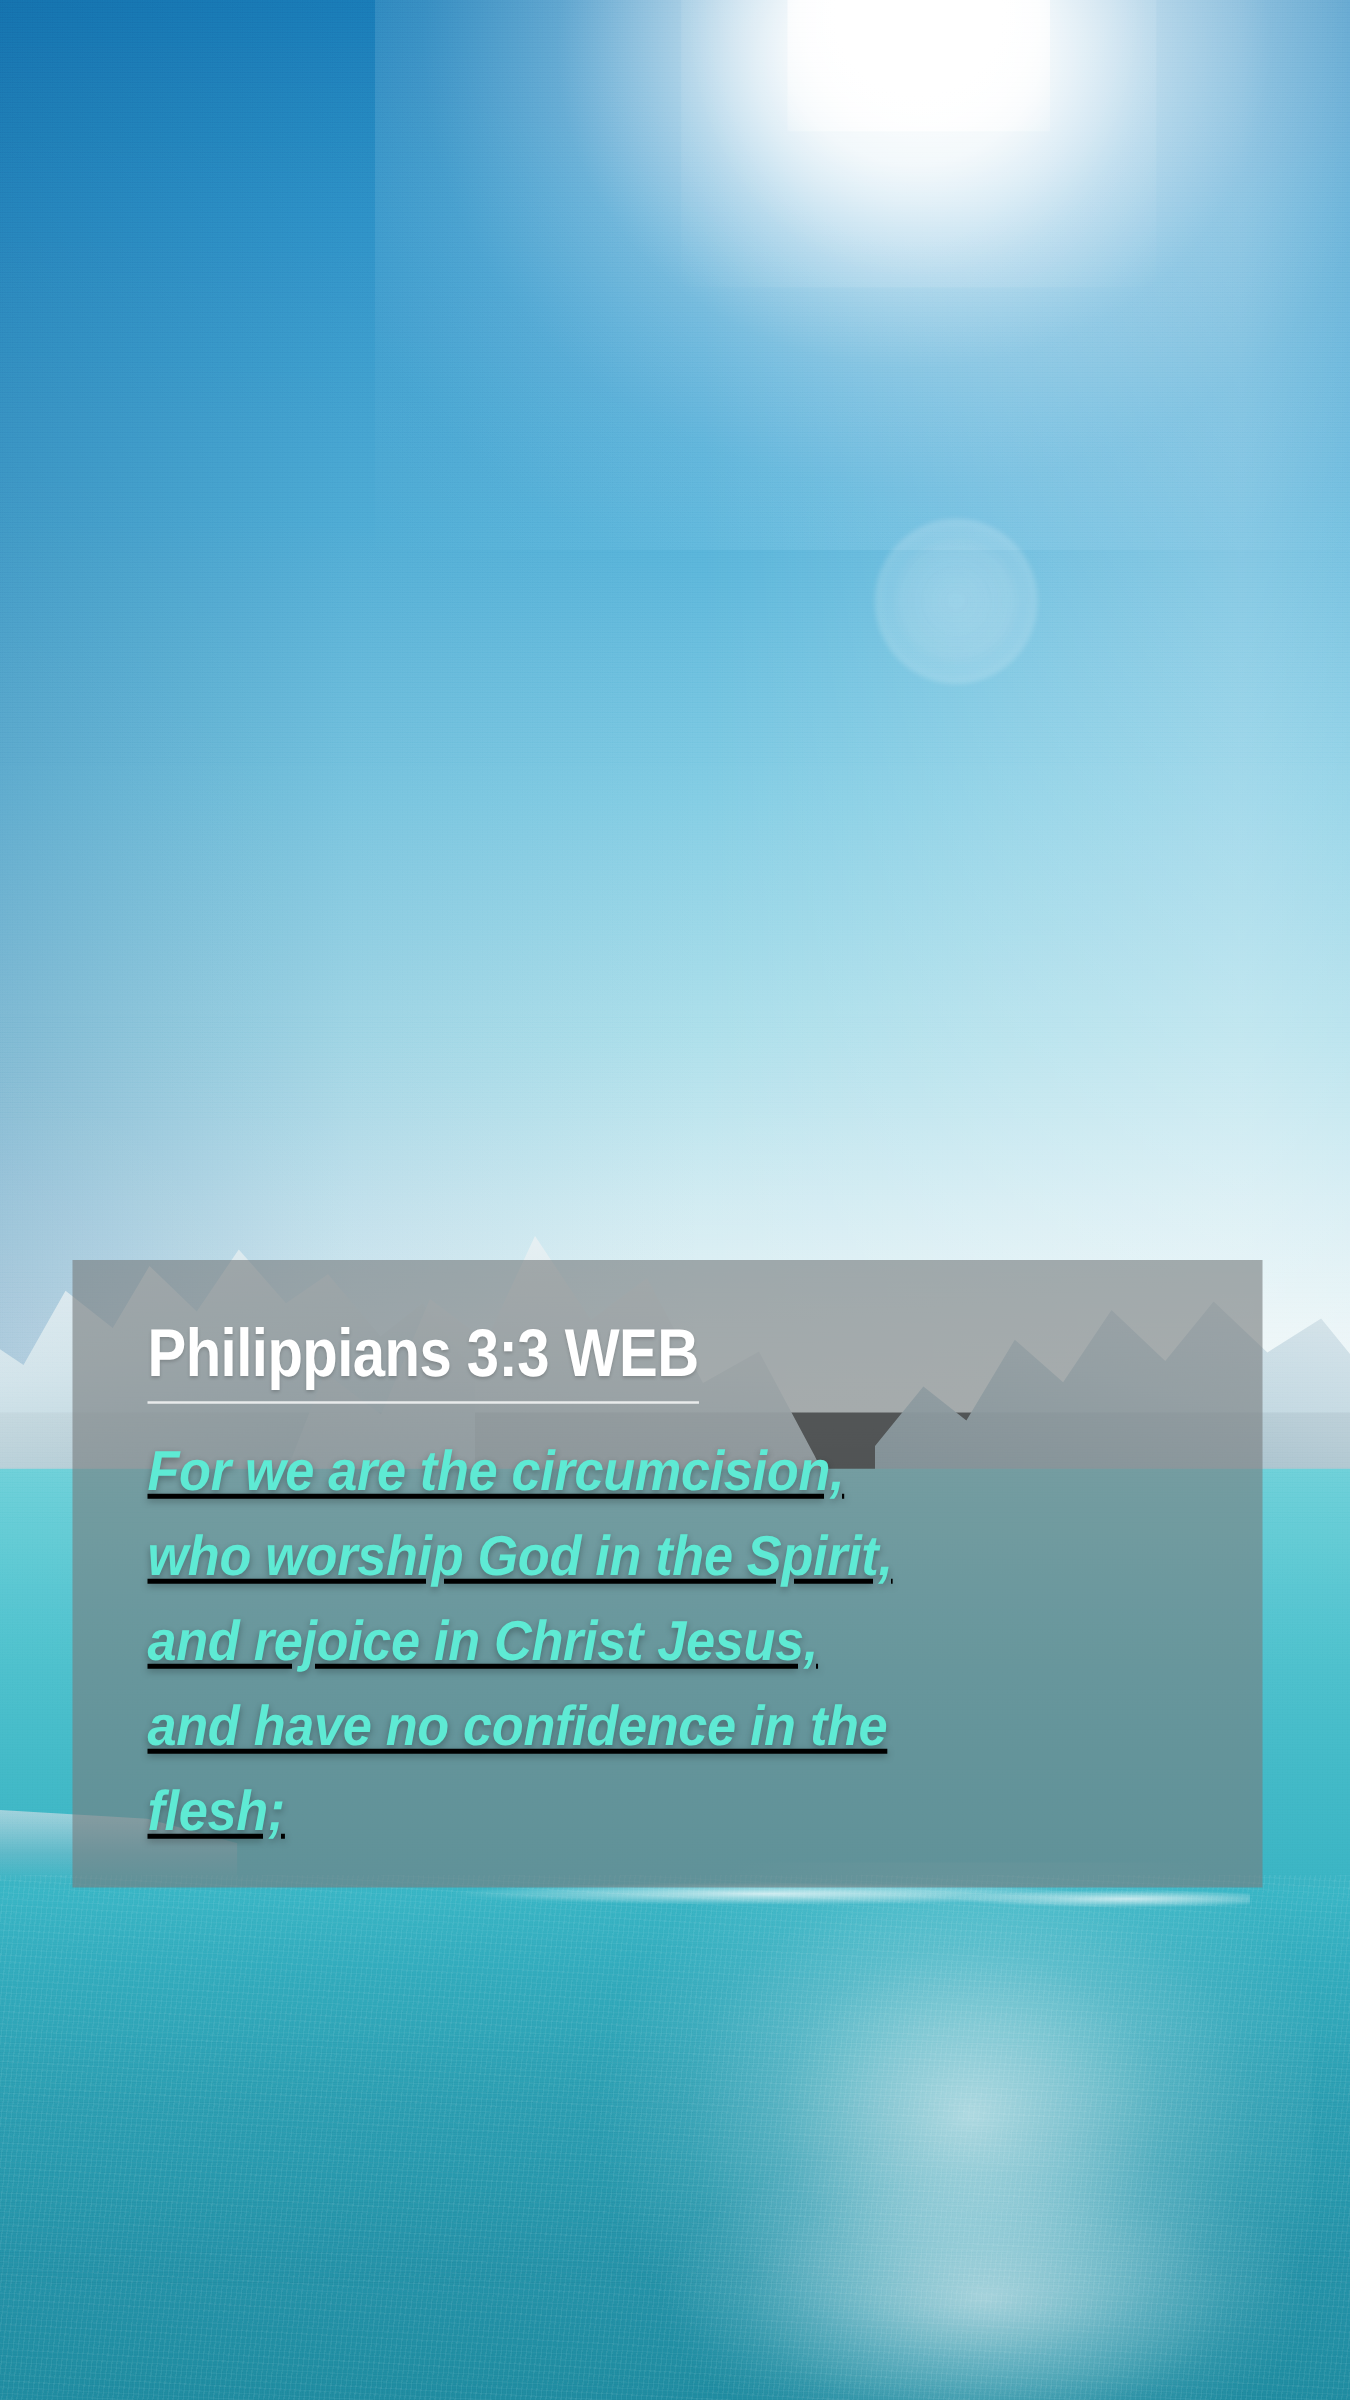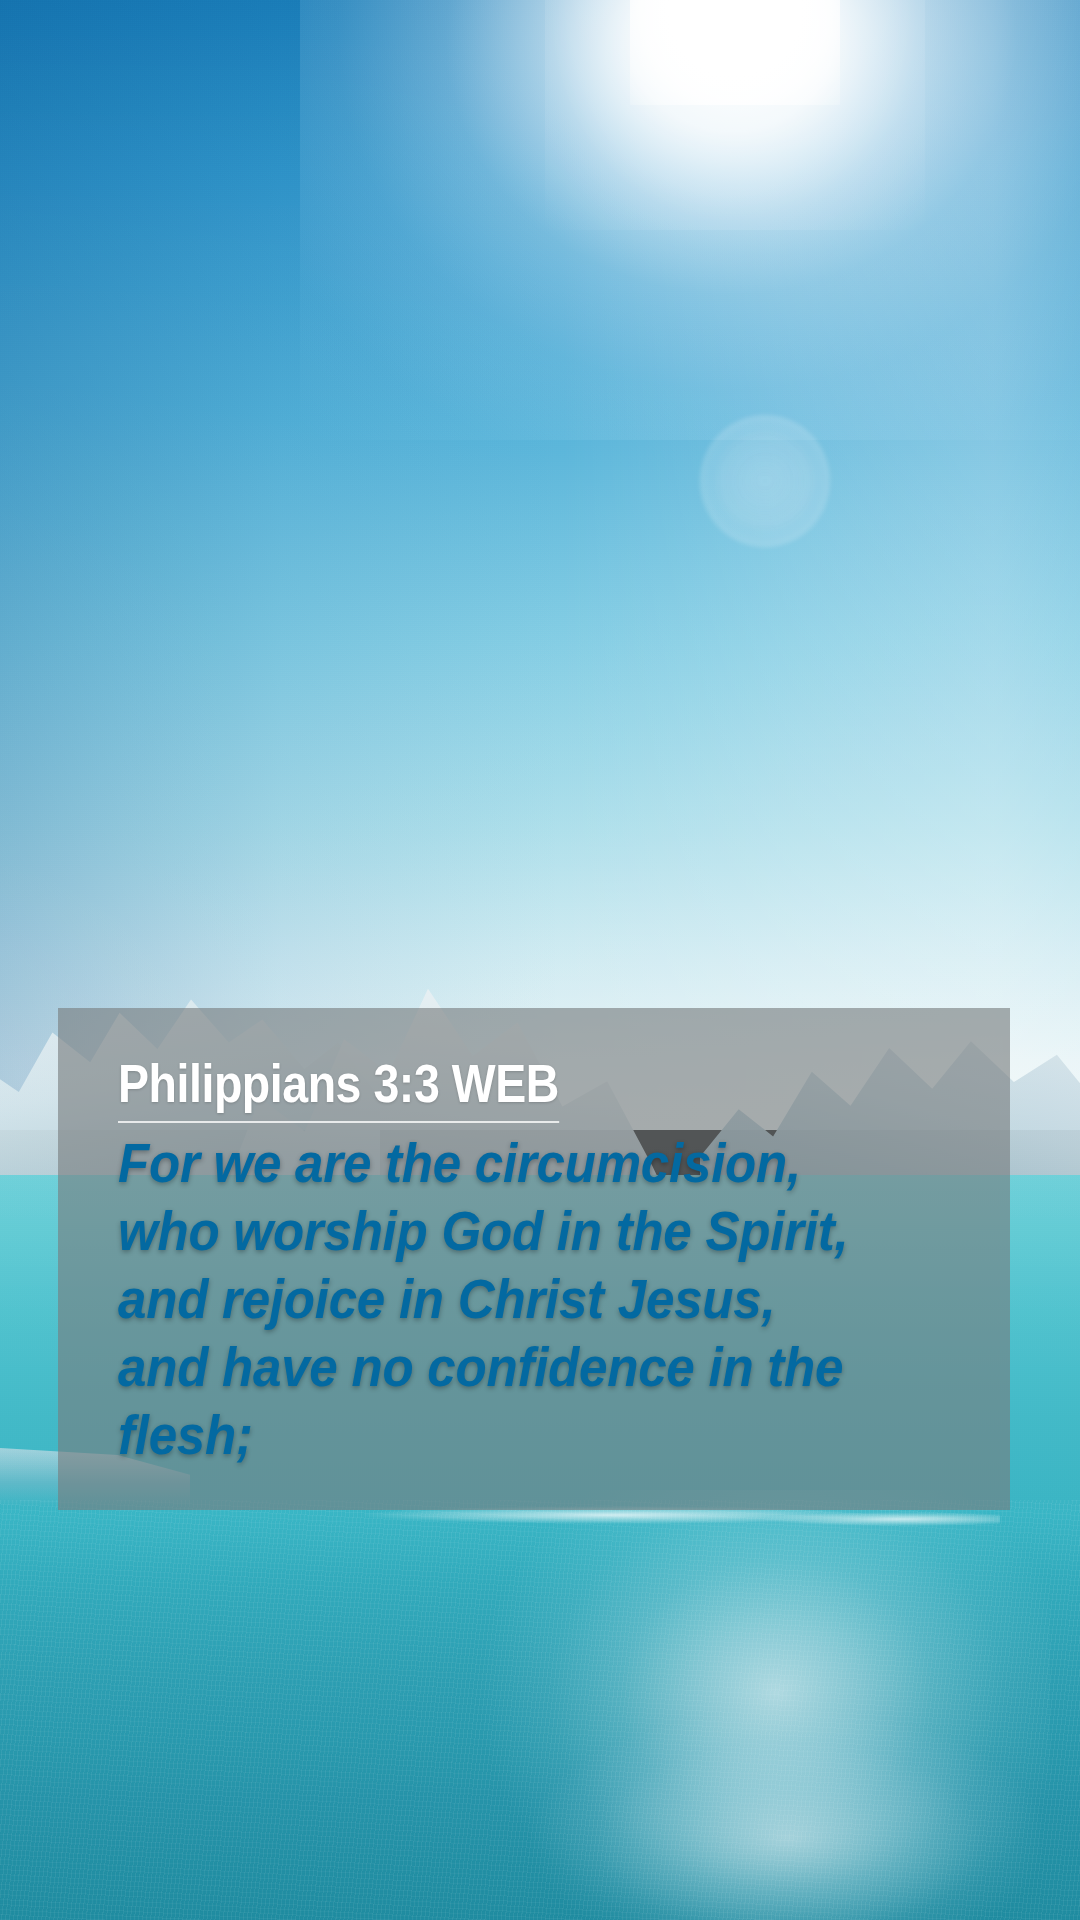--- a/index.html
+++ b/index.html
@@ -249,43 +249,44 @@
     mix-blend-mode:overlay;
   }
 
   
   .verse-card {
     position:absolute;
     left:58px; top:1008px;
     width:952px; height:502px;
     background:rgba(120,124,126,0.62);
     padding:48px 44px 0 60px;
+    text-decoration:underline;
   }
   .verse-ref {
     display:inline-block;
     color:#ffffff;
     font-family:"Liberation Sans", sans-serif;
     font-weight:bold;
     font-size:54px;
     line-height:1.02;
     letter-spacing:-0.5px;
     transform:scaleX(0.86);
     transform-origin:left center;
     white-space:nowrap;
     padding-bottom:10px;
     border-bottom:2px solid rgba(255,255,255,0.78);
     text-shadow:0 1px 3px rgba(0,0,0,0.18);
   }
   .verse-body {
-    margin-top:6px;
-    color:#0369a1;
+    margin-top:20px;
+    color:#5eead4;
     font-family:"Liberation Sans", sans-serif;
     font-weight:bold;
     font-style:italic;
-    font-size:55px;
+    font-size:45px;
     line-height:68px;
     letter-spacing:-0.3px;
     text-shadow:0 2px 6px rgba(0,0,0,0.30);
   }
   .verse-body .vline {
     display:block;
     transform:scaleX(0.93);
     transform-origin:left center;
     white-space:nowrap;
   }

